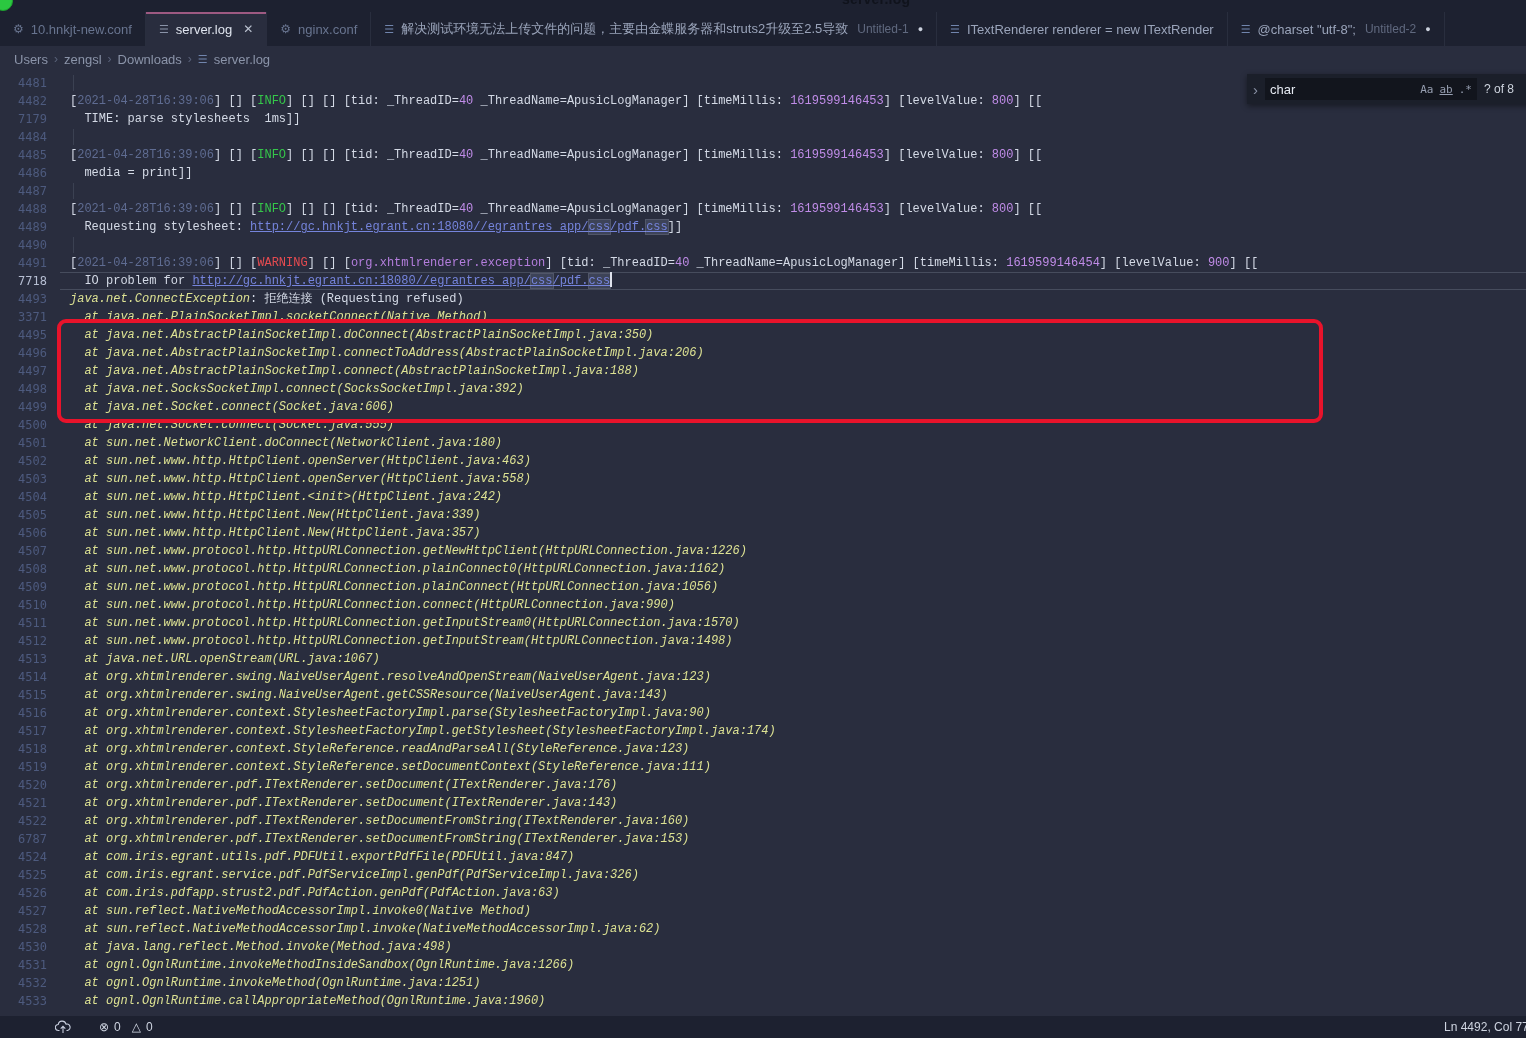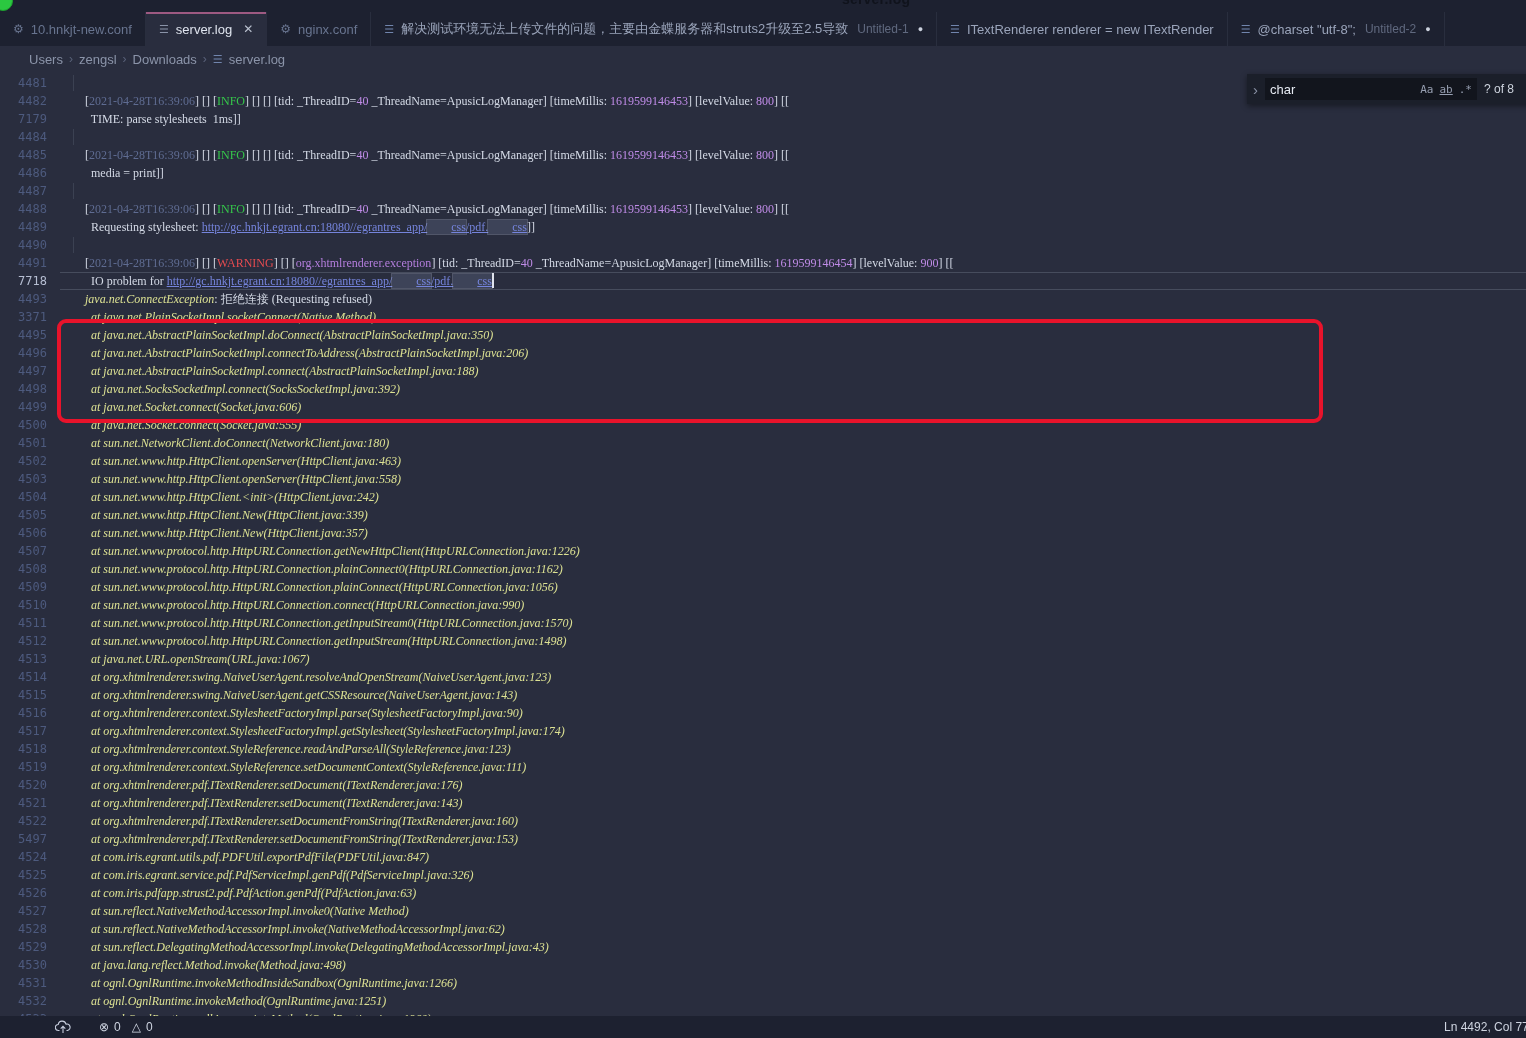--- a/index.html
+++ b/index.html
@@ -22,49 +22,49 @@
   .tab.active { background:#292d3e; color:#dfe4ee; border-right:1px solid #292d3e; }
   .tab.active::before { content:""; position:absolute; left:0; top:0; right:0; height:2px; background:#9e5a82; }
   .tab .ticon { font-size:12px; color:#68748f; }
   .tab .ticon.log { color:#7185ad; font-size:11px; }
   .tab.active .ticon.log { color:#8a93a8; }
   .tab .secondary { color:#60697f; font-size:12px; margin-left:2px; }
   .tab .dirty { color:#ccd2de; font-size:9px; margin-left:2px; }
   .tab .close { color:#bcc3d1; font-size:12px; margin-left:4px; cursor:pointer; }
 
   
-  .breadcrumbs { position:absolute; left:15px; top:46px; width:1262px; height:26px; background:#292d3e;
+  .breadcrumbs { position:absolute; left:0; top:46px; width:1262px; height:26px; background:#292d3e;
     display:flex; align-items:center; padding-left:14px; font-size:13px; color:#8b94a9; z-index:15; }
   .breadcrumbs .sep { color:#596179; margin:0 6px; font-size:12px; }
   .breadcrumbs .crumb { cursor:pointer; }
   .breadcrumbs .file { display:flex; align-items:center; gap:6px; cursor:pointer; }
   .breadcrumbs .file .ticon { color:#7185ad; font-size:11px; }
 
   
   .editor { position:absolute; left:0; top:72px; width:1526px; height:944px; overflow:hidden; z-index:1; }
   .rows { position:absolute; left:0; top:2px; width:100%; }
   .row { position:relative; height:18px; width:100%; cursor:text; }
   .row .ln { position:absolute; left:0; top:0; width:47px; text-align:right;
     font-family:"DejaVu Sans Mono", monospace; font-size:12px; line-height:18px; color:#4d5a7e; }
   .row.current .ln { color:#b6bed2; }
   .row .code { position:absolute; left:70px; top:0; white-space:pre;
-    font-family:Liberation Serif, serif; font-size:12px; line-height:18px;margin-left:15px; }
+    font-family:Liberation Mono, monospace; font-size:12px; line-height:18px; }
   .row.current::after { content:""; position:absolute; left:60px; right:0; top:0; bottom:0;
     border-top:1px solid rgba(190,200,220,.20); border-bottom:1px solid rgba(190,200,220,.20);
     pointer-events:none; }
   .guide { position:absolute; left:73px; top:1px; bottom:1px; width:1px; background:#3b4152; }
 
   .w   { color:#d4dae6; }
   .ts  { color:#5f6c92; }
   .info{ color:#35c64a; }
   .warn{ color:#e54b50; }
   .tag { color:#b47edd; }
   .n   { color:#c08ce8; }
   .url { color:#7584dc; text-decoration:underline; }
-  .hl  { background:rgba(130,145,180,.22); box-shadow:0 0 0 1px rgba(185,195,220,.28);padding-left:24px; }
+  .hl  { background:rgba(130,145,180,.22); box-shadow:0 0 0 1px rgba(185,195,220,.28); }
   .st  { color:#dde293; font-style:italic; }
   .cur { display:inline-block; width:2px; height:15px; background:#dfe3ec; vertical-align:-3px; }
 
   
   .red-box { position:absolute; left:57px; top:247px; width:1266px; height:104px;
     border:4px solid #e8132b; border-radius:9px; z-index:6; pointer-events:none; }
 
   
   .find-widget { position:absolute; left:1247px; top:74px; width:320px; height:30px; background:#1b1f2a;
     box-shadow:0 2px 6px rgba(0,0,0,.45); display:flex; align-items:center; gap:7px;
@@ -304,21 +304,21 @@
       </div>
       <div class="row">
         <span class="ln">4521</span>
         <span class="code"><span class="st">  at org.xhtmlrenderer.pdf.ITextRenderer.setDocument(ITextRenderer.java:143)</span></span>
       </div>
       <div class="row">
         <span class="ln">4522</span>
         <span class="code"><span class="st">  at org.xhtmlrenderer.pdf.ITextRenderer.setDocumentFromString(ITextRenderer.java:160)</span></span>
       </div>
       <div class="row">
-        <span class="ln">5497</span>
+        <span class="ln">6787</span>
         <span class="code"><span class="st">  at org.xhtmlrenderer.pdf.ITextRenderer.setDocumentFromString(ITextRenderer.java:153)</span></span>
       </div>
       <div class="row">
         <span class="ln">4524</span>
         <span class="code"><span class="st">  at com.iris.egrant.utils.pdf.PDFUtil.exportPdfFile(PDFUtil.java:847)</span></span>
       </div>
       <div class="row">
         <span class="ln">4525</span>
         <span class="code"><span class="st">  at com.iris.egrant.service.pdf.PdfServiceImpl.genPdf(PdfServiceImpl.java:326)</span></span>
       </div>
@@ -326,24 +326,20 @@
         <span class="ln">4526</span>
         <span class="code"><span class="st">  at com.iris.pdfapp.strust2.pdf.PdfAction.genPdf(PdfAction.java:63)</span></span>
       </div>
       <div class="row">
         <span class="ln">4527</span>
         <span class="code"><span class="st">  at sun.reflect.NativeMethodAccessorImpl.invoke0(Native Method)</span></span>
       </div>
       <div class="row">
         <span class="ln">4528</span>
         <span class="code"><span class="st">  at sun.reflect.NativeMethodAccessorImpl.invoke(NativeMethodAccessorImpl.java:62)</span></span>
-      </div>
-      <div class="row">
-        <span class="ln">4529</span>
-        <span class="code"><span class="st">  at sun.reflect.DelegatingMethodAccessorImpl.invoke(DelegatingMethodAccessorImpl.java:43)</span></span>
       </div>
       <div class="row">
         <span class="ln">4530</span>
         <span class="code"><span class="st">  at java.lang.reflect.Method.invoke(Method.java:498)</span></span>
       </div>
       <div class="row">
         <span class="ln">4531</span>
         <span class="code"><span class="st">  at ognl.OgnlRuntime.invokeMethodInsideSandbox(OgnlRuntime.java:1266)</span></span>
       </div>
       <div class="row">

